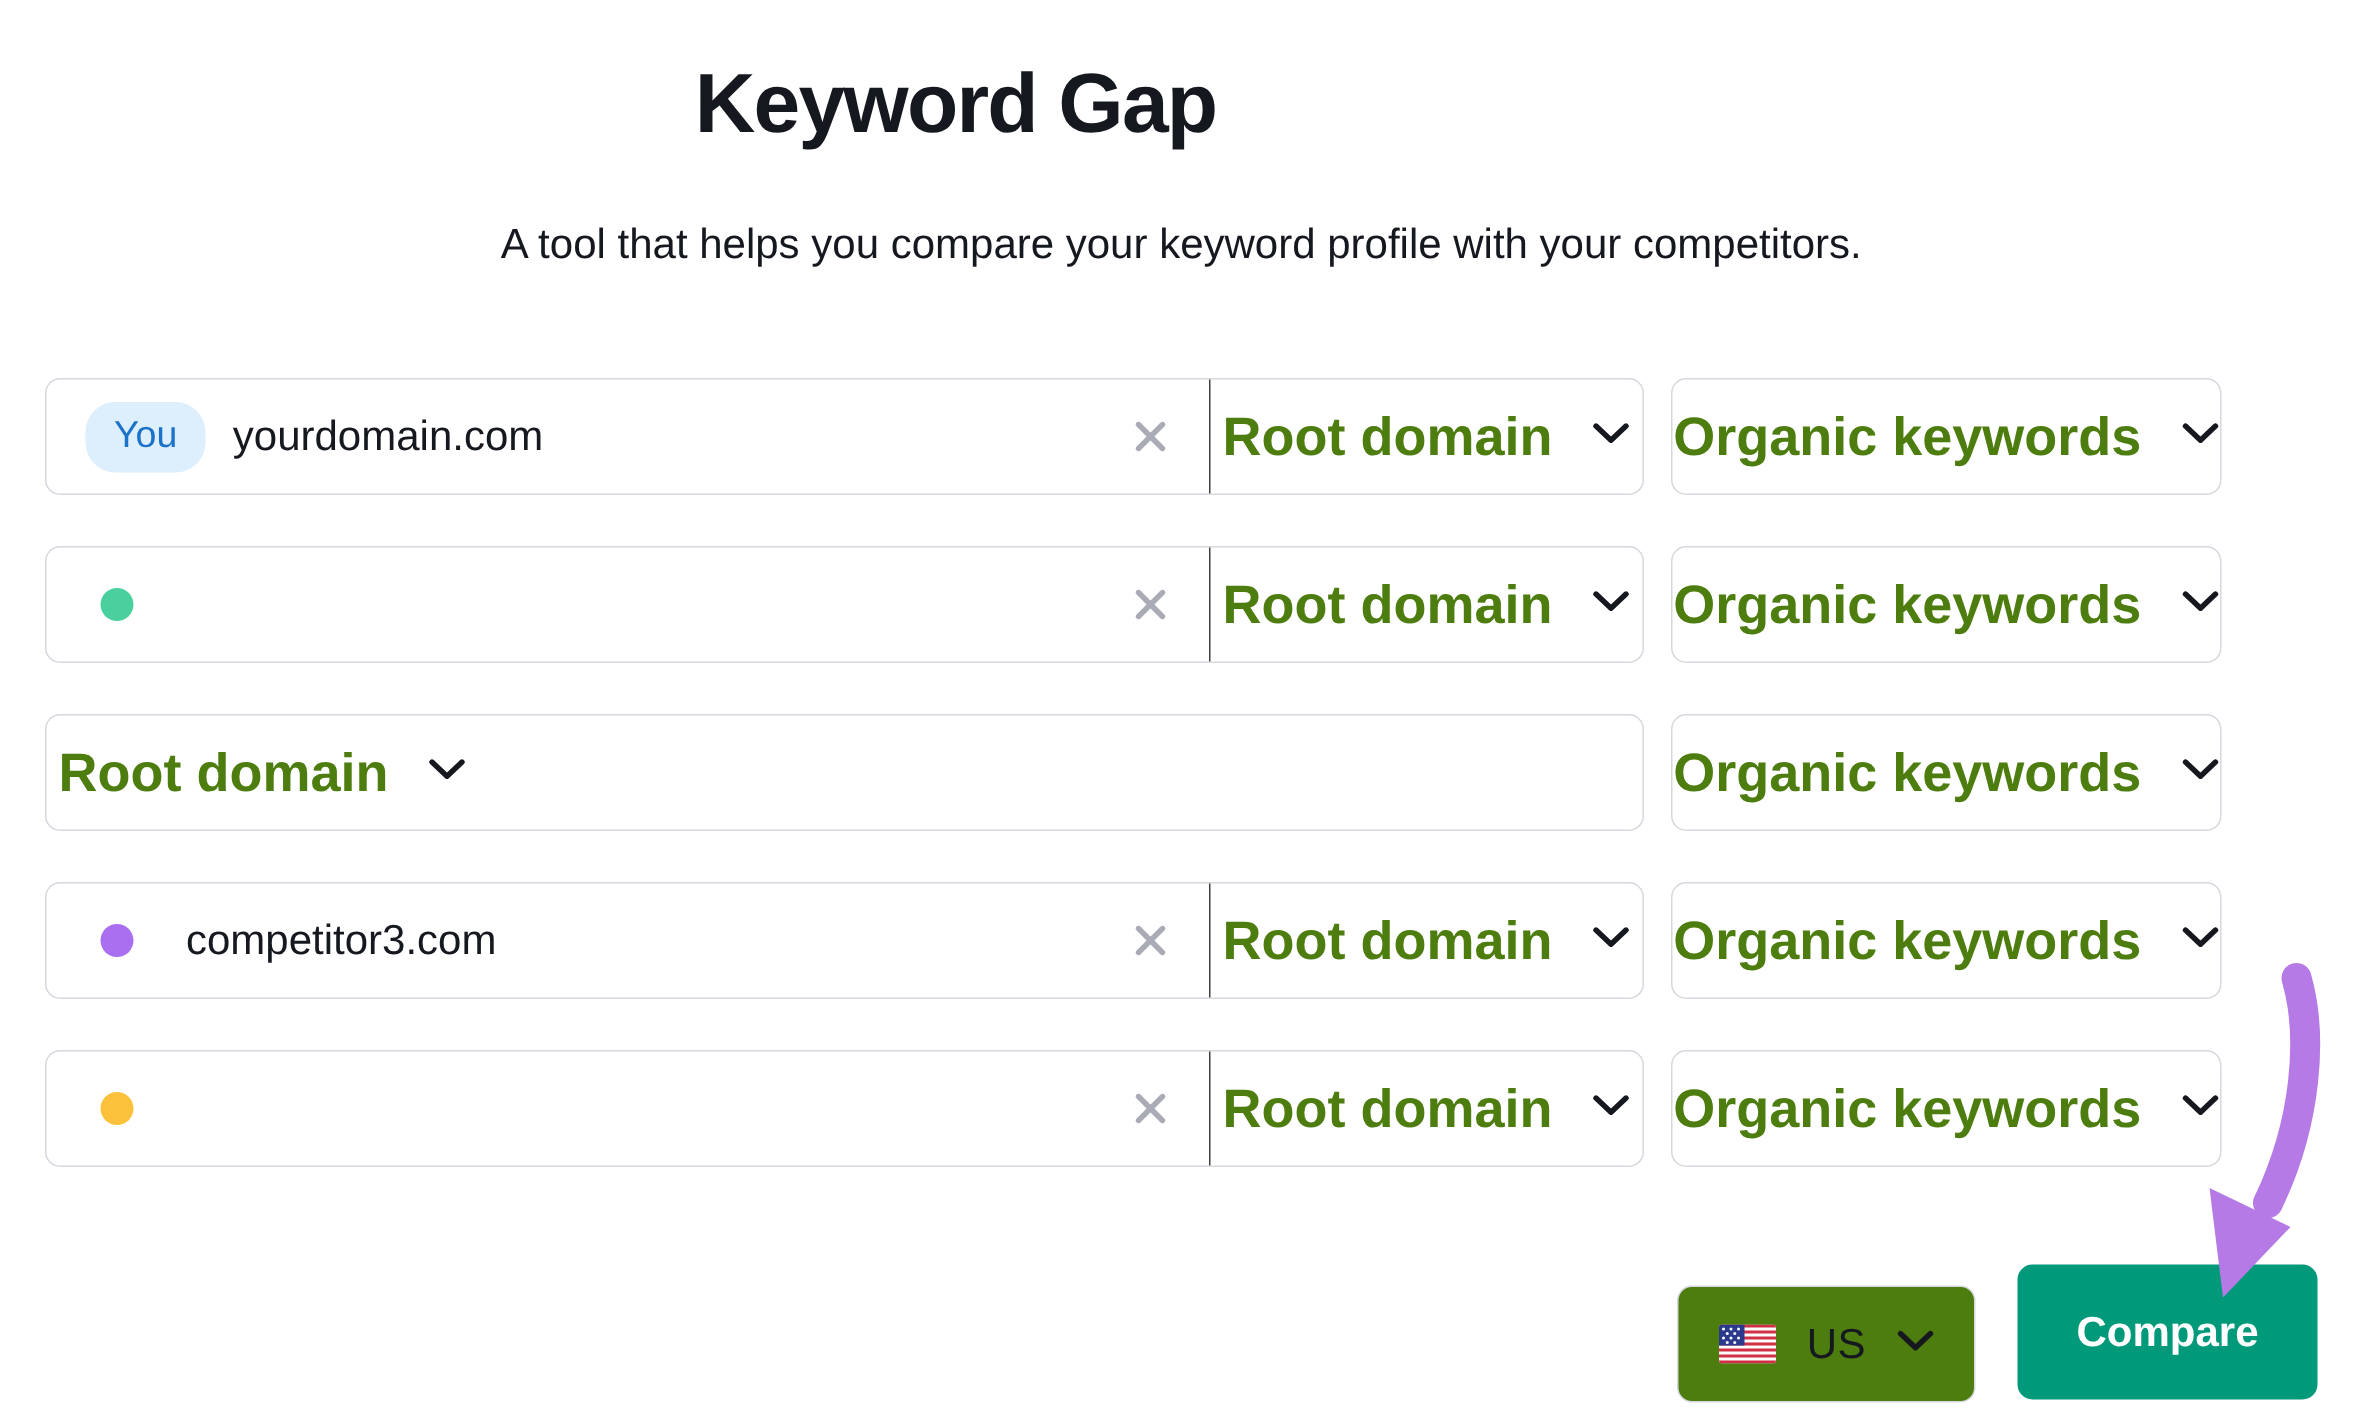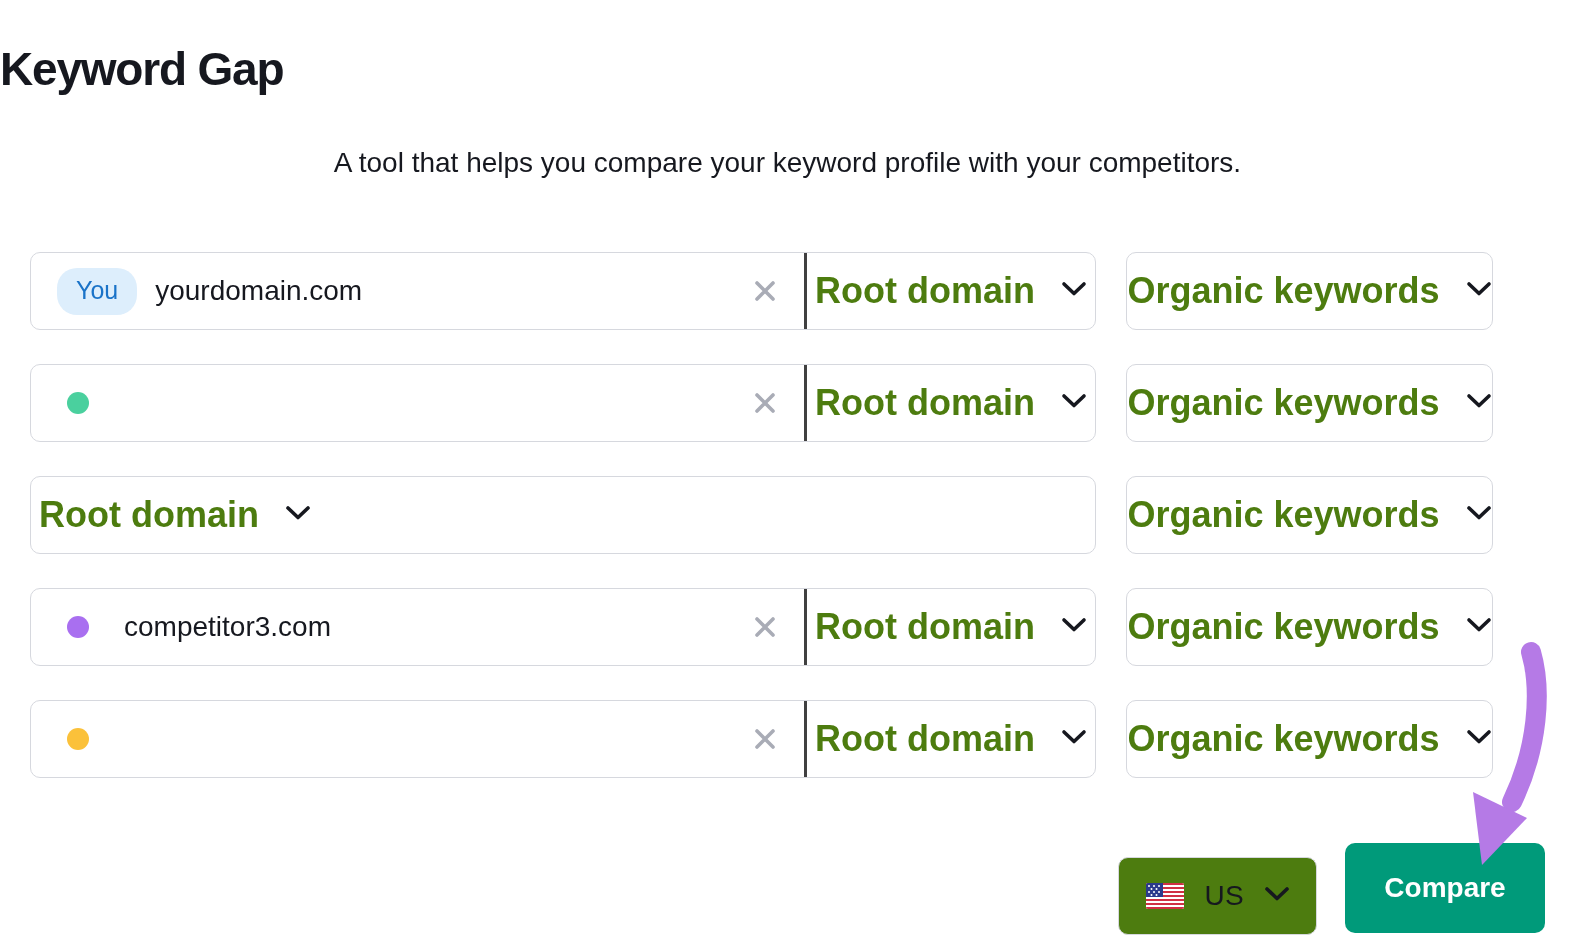--- a/index.html
+++ b/index.html
@@ -18,22 +18,22 @@
     height: 951px;
     background: #ffffff;
   }
 
   
   .page-title {
     position: absolute;
     top: 26px;
     left: 0;
     width: 1274px;
-    text-align: left;
-    font-size: 46px;
+    text-align: center;
+    font-size: 56px;
     line-height: 86px;
     font-weight: 700;
     letter-spacing: -1.2px;
     color: #16181f;
   }
 
   .page-subtitle {
     position: absolute;
     top: 142px;
     left: 0;
@@ -73,21 +73,21 @@
     background: #ffffff;
   }
 
   .domain-cell {
     position: relative;
     flex: 1 1 auto;
     display: flex;
     align-items: center;
     padding-left: 26px;
     padding-right: 66px;
-    border-right: 3px solid #404040;
+    border-right: 1px solid #404040;
     overflow: hidden;
   }
 
   .you-badge {
     flex: 0 0 auto;
     background: #ddeefc;
     color: #1a73c8;
     font-size: 25px;
     line-height: 25px;
     font-weight: 400;
@@ -130,21 +130,21 @@
     flex: 0 0 288px;
     display: flex;
     align-items: center;
     justify-content: center;
     gap: 26px;
   }
 
   .metric-select {
     width: 367px;
     height: 78px;
-    margin-left: 30px;
+    margin-left: 18px;
     border: 1px solid #d6d8de;
     border-radius: 10px;
     background: #ffffff;
     display: flex;
     align-items: center;
     justify-content: center;
     gap: 26px;
   }
 
   .select-label {

